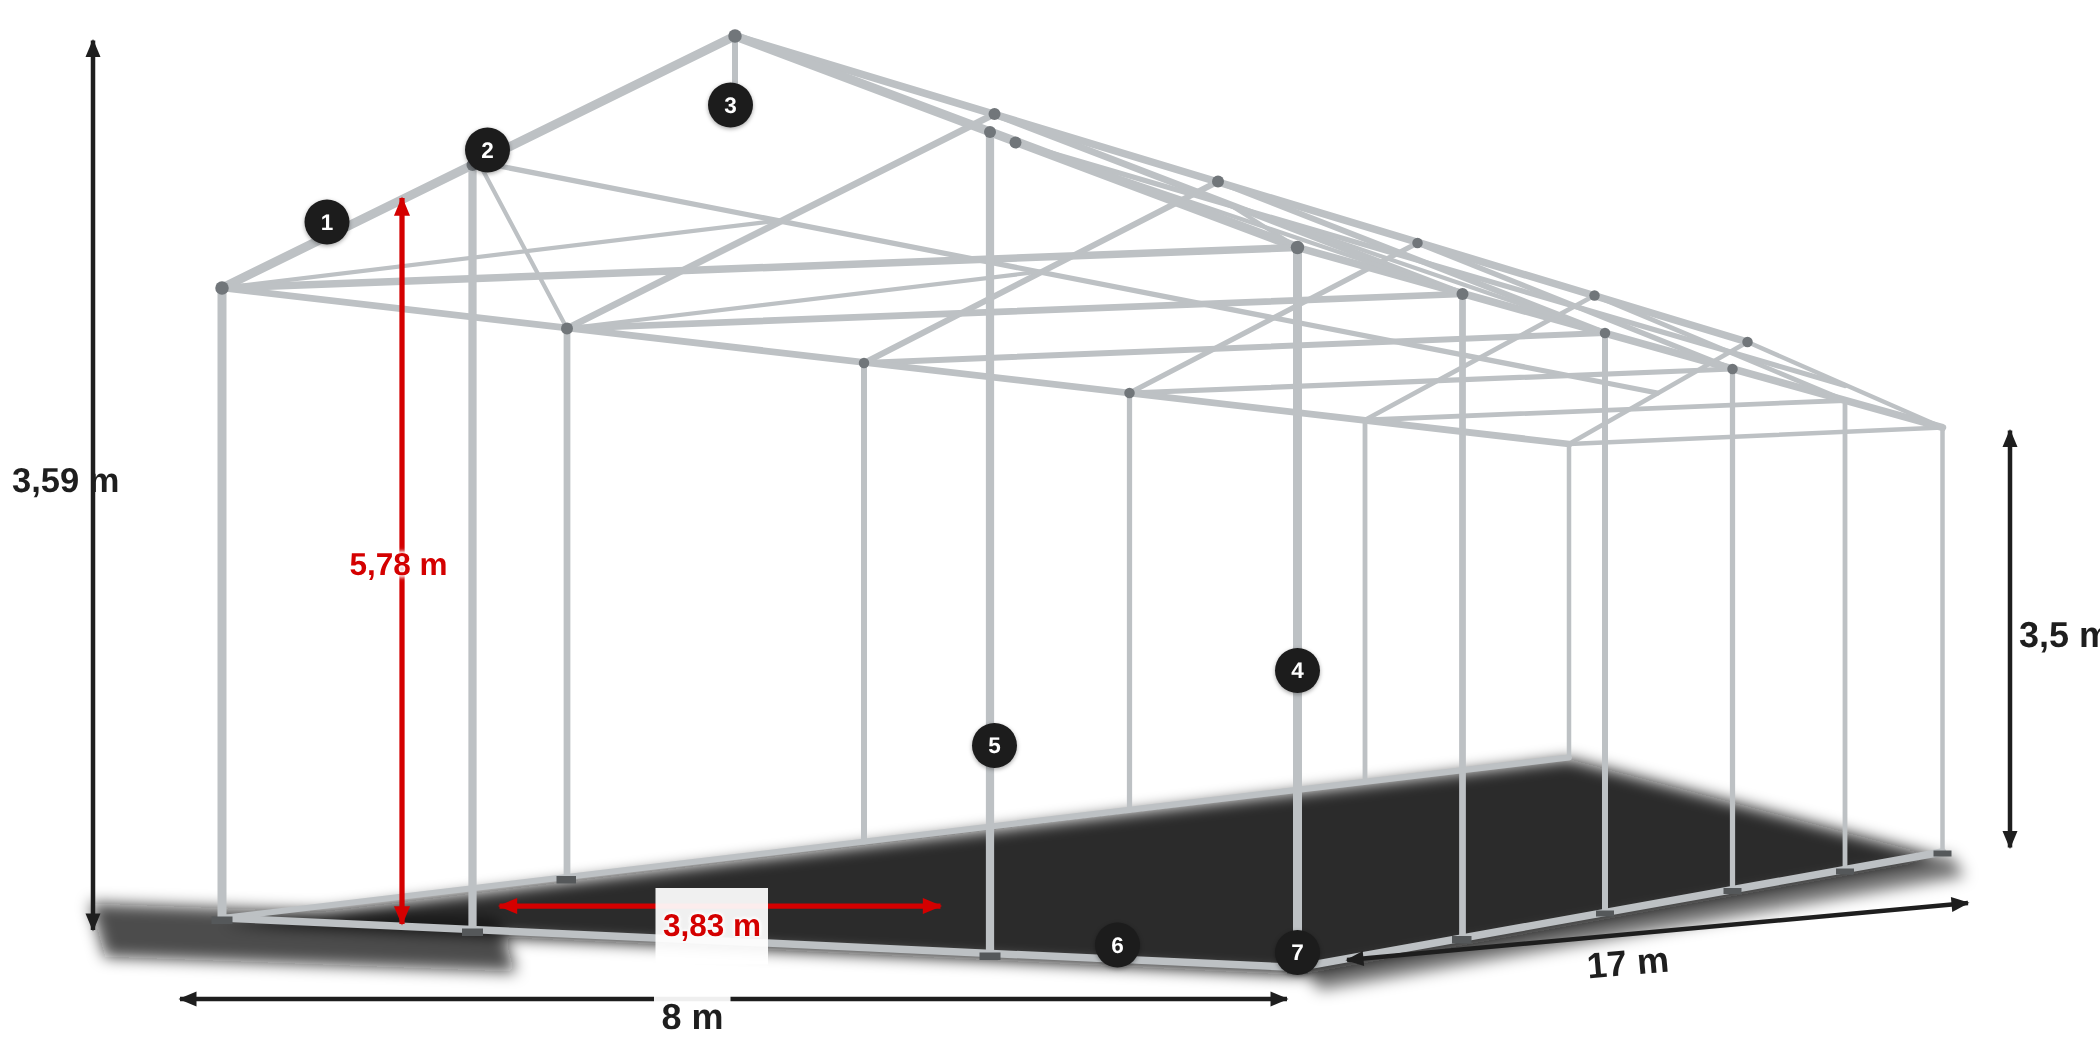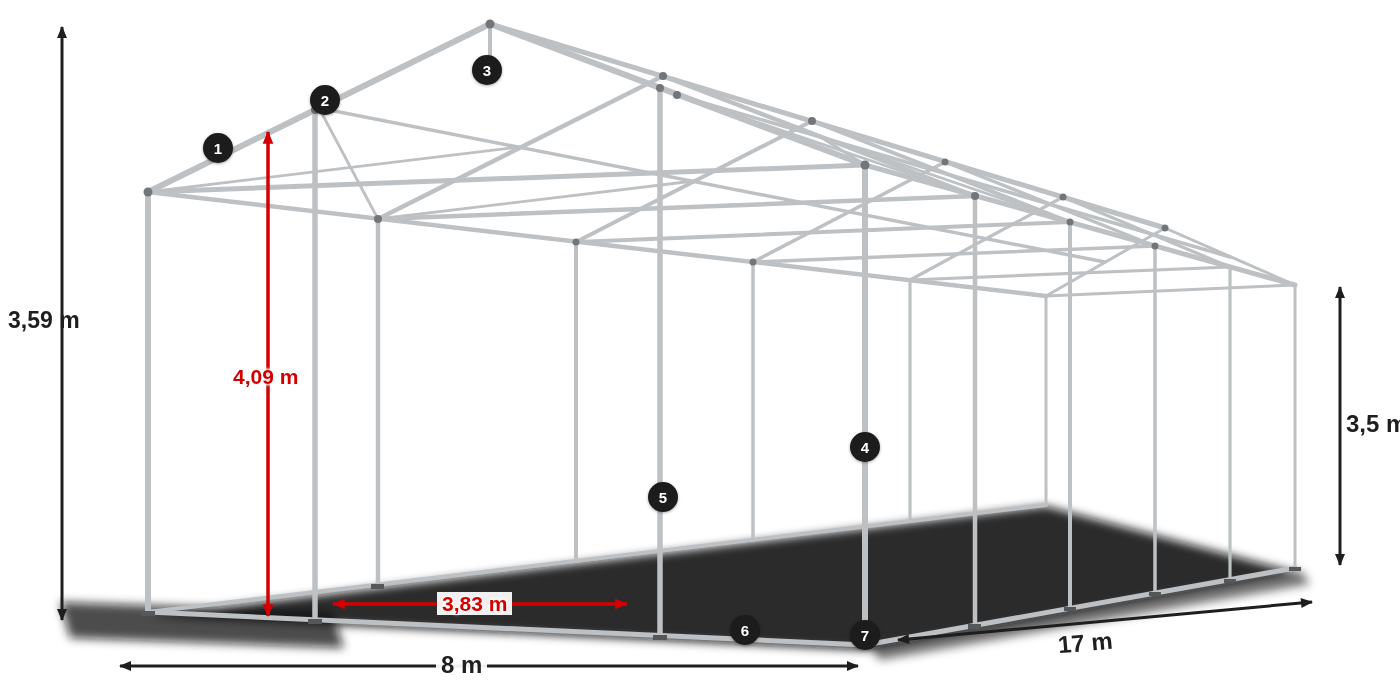--- a/index.html
+++ b/index.html
@@ -21,21 +21,21 @@
   .plate{fill:#55585a;stroke:none;}
   .shadow{fill:var(--shadow-color);}
   .dimline{stroke:var(--dimension-text);stroke-width:3;fill:none;}
   .dimline-red{stroke:var(--highlight);stroke-width:3.5;fill:none;}
   .ah{fill:var(--dimension-text);}
   .ah-red{fill:var(--highlight);}
 
   .dim-label{position:absolute;font-weight:bold;color:var(--dimension-text);font-size:23px;white-space:nowrap;line-height:1.1;}
   .dim-label.accent{color:var(--highlight);font-size:21px;
     text-shadow:0 0 3px #fff,0 0 3px #fff,0 0 3px #fff,0 0 4px #fff;}
-  .bg-white{background:rgba(255,255,255,.93);padding:0 5px;}
+  .bg-white{background:rgba(255,255,255,.93);padding:14px 5px;}
   .rot{transform:rotate(-5deg);transform-origin:center;}
 
   .marker{position:absolute;width:30px;height:30px;border-radius:50%;
     background:var(--marker-background);color:var(--marker-number);
     display:flex;align-items:center;justify-content:center;
     font-size:15px;font-weight:bold;box-shadow:0 1px 3px rgba(0,0,0,.35);}
 </style>
 </head>
 <body>
 
@@ -172,21 +172,21 @@
       <line class="dimline" x1="62" y1="27" x2="62" y2="620" marker-start="url(#ahb)" marker-end="url(#ahb)"></line>
       <line class="dimline" x1="1340" y1="287" x2="1340" y2="565" marker-start="url(#ahb)" marker-end="url(#ahb)"></line>
       <line class="dimline" x1="120" y1="666" x2="858" y2="666" marker-start="url(#ahb)" marker-end="url(#ahb)"></line>
       <line class="dimline" x1="898" y1="640" x2="1312" y2="602" marker-start="url(#ahb)" marker-end="url(#ahb)"></line>
       <line class="dimline-red" x1="268" y1="132" x2="268" y2="616" marker-start="url(#ahr)" marker-end="url(#ahr)"></line>
       <line class="dimline-red" x1="333" y1="604" x2="627" y2="604" marker-start="url(#ahr)" marker-end="url(#ahr)"></line>
     </g>
   </svg>
 
   <div class="dim-label" style="left:8px;top:308px;">3,59 m</div>
-  <div class="dim-label accent" style="left:233px;top:365px;">4,09 m</div>
+  <div class="dim-label accent" style="left:233px;top:365px;">5,78 m</div>
   <div class="dim-label accent bg-white" style="left:437px;top:592px;">3,83 m</div>
   <div class="dim-label" style="left:1346px;top:411px;font-size:24px;">3,5 m</div>
   <div class="dim-label bg-white" style="left:436px;top:652px;font-size:24px;">8 m</div>
   <div class="dim-label rot" style="left:1058px;top:630px;font-size:24px;">17 m</div>
 
   <div class="marker" style="left:203px;top:133px;">1</div>
   <div class="marker" style="left:310px;top:85px;">2</div>
   <div class="marker" style="left:472px;top:55px;">3</div>
   <div class="marker" style="left:850px;top:432px;">4</div>
   <div class="marker" style="left:648px;top:482px;">5</div>

